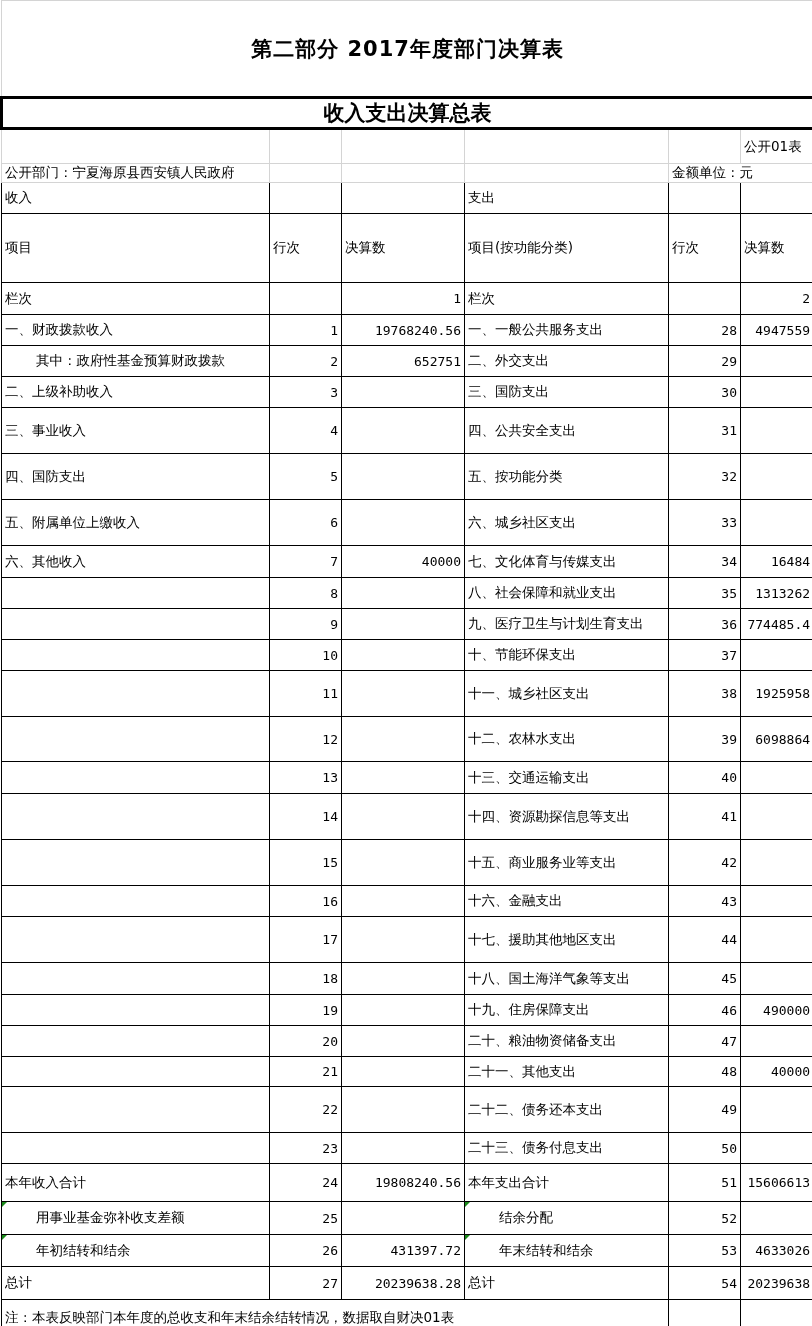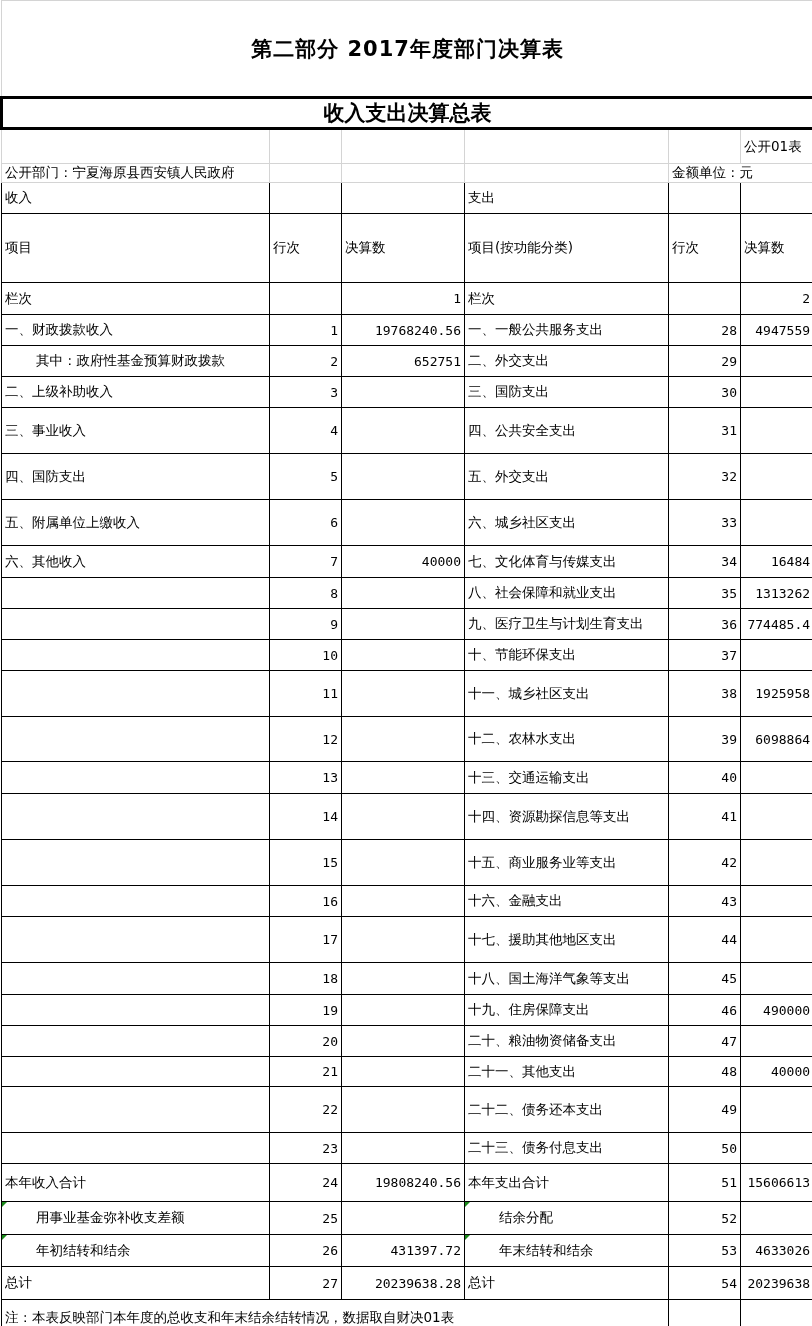--- a/index.html
+++ b/index.html
@@ -114,21 +114,21 @@
           <td class="num">4</td>
           <td class="num"></td>
           <td>四、公共安全支出</td>
           <td class="num">31</td>
           <td class="num"></td>
         </tr>
         <tr style="height: 46px;">
           <td>四、国防支出</td>
           <td class="num">5</td>
           <td class="num"></td>
-          <td>五、外交支出</td>
+          <td>五、按功能分类</td>
           <td class="num">32</td>
           <td class="num"></td>
         </tr>
         <tr style="height: 46px;">
           <td>五、附属单位上缴收入</td>
           <td class="num">6</td>
           <td class="num"></td>
           <td>六、城乡社区支出</td>
           <td class="num">33</td>
           <td class="num"></td>

